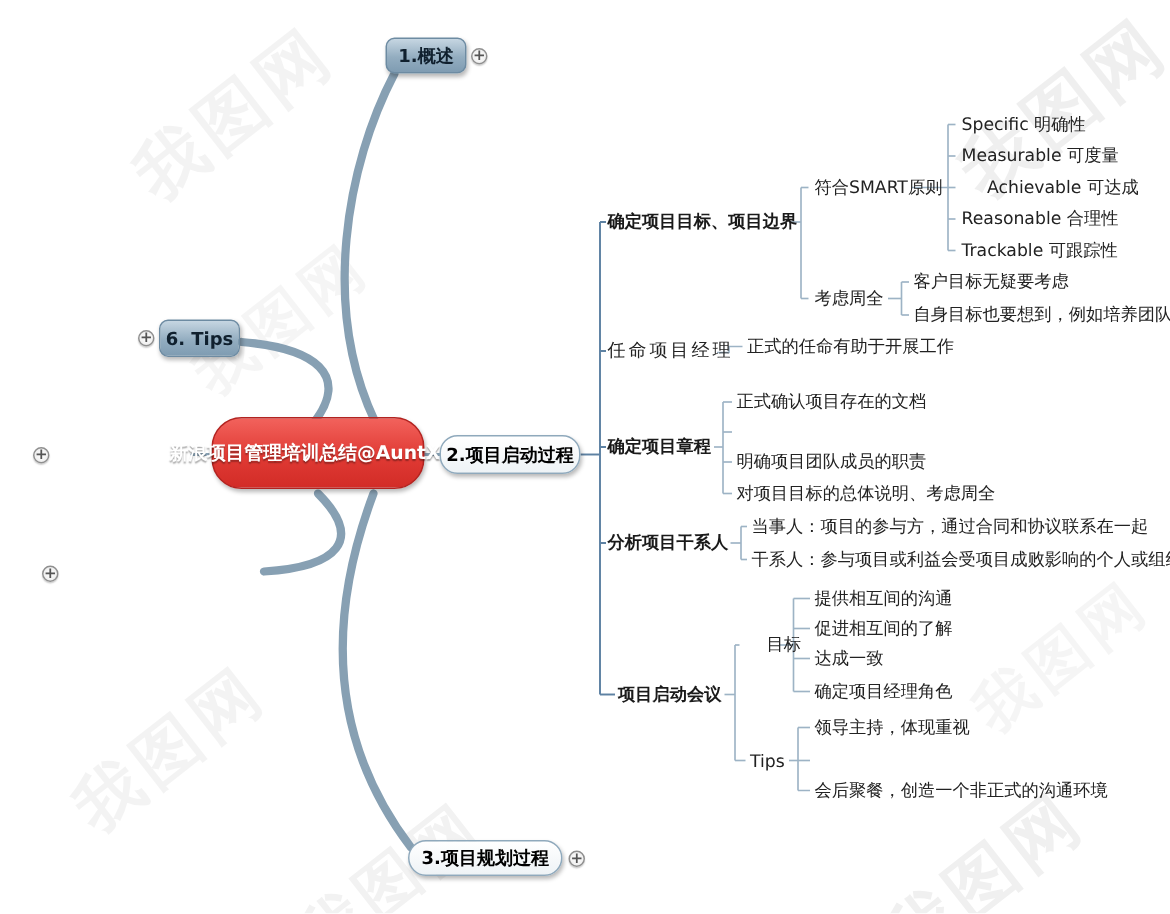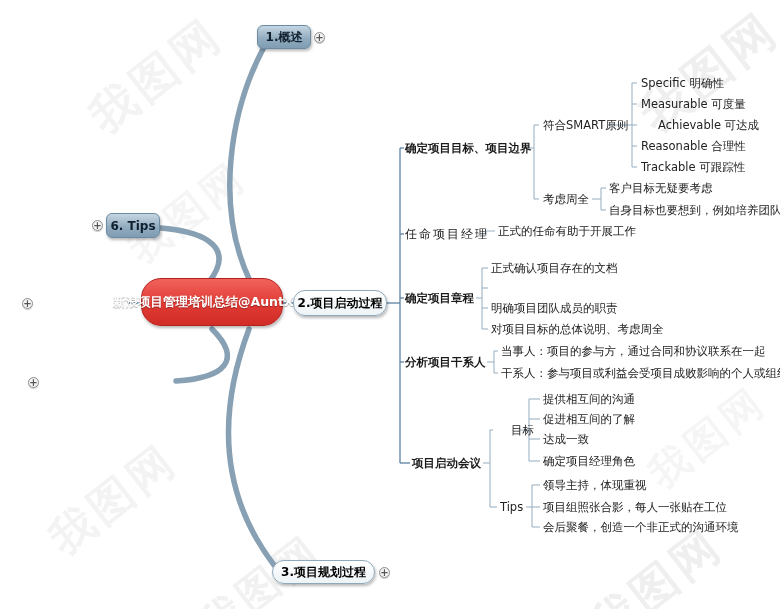--- a/index.html
+++ b/index.html
@@ -177,16 +177,15 @@
   <div class="lbl l3" style="left:658px;top:125px;">Achievable 可达成</div>
   <div class="lbl l3" style="left:641px;top:146px;">Reasonable 合理性</div>
   <div class="lbl l3" style="left:641px;top:167px;">Trackable 可跟踪性</div>
   <div class="lbl l3" style="left:609px;top:188px;">客户目标无疑要考虑</div>
   <div class="lbl l3" style="left:609px;top:210px;">自身目标也要想到，例如培养团队</div>
   <div class="lbl l3" style="left:543px;top:399px;">提供相互间的沟通</div>
   <div class="lbl l3" style="left:543px;top:419px;">促进相互间的了解</div>
   <div class="lbl l3" style="left:543px;top:439px;">达成一致</div>
   <div class="lbl l3" style="left:543px;top:461px;">确定项目经理角色</div>
   <div class="lbl l3" style="left:543px;top:485px;">领导主持，体现重视</div>
-  <div class="lbl l3" style="left:543px;top:507px;">项目组照张合影，每人一张贴在工位</div>
   <div class="lbl l3" style="left:543px;top:527px;">会后聚餐，创造一个非正式的沟通环境</div>
 
 </div>
 
 </body></html>

